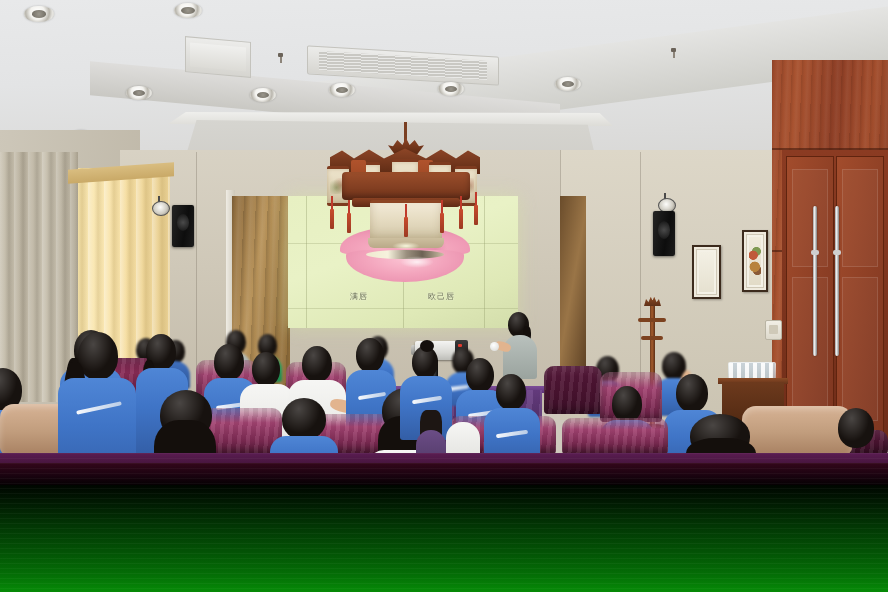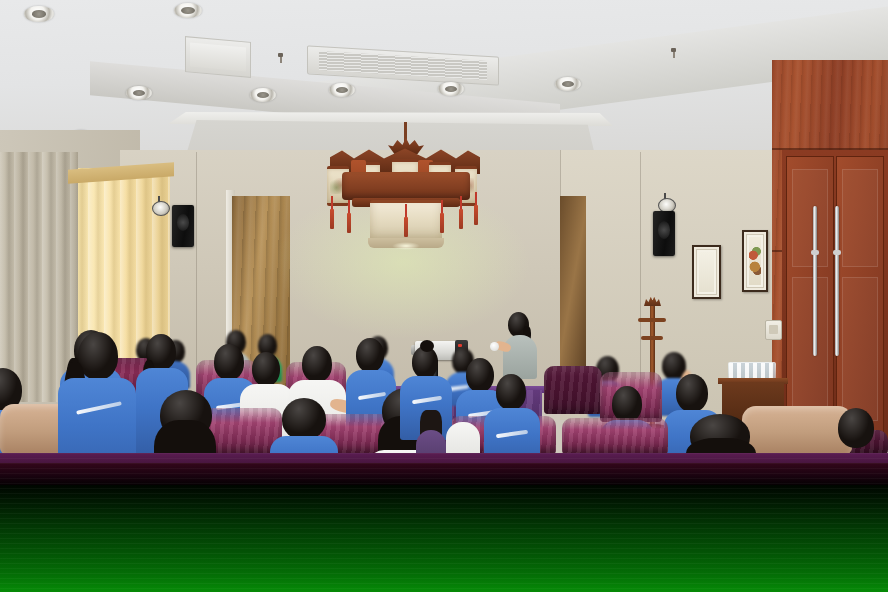--- a/index.html
+++ b/index.html
@@ -377,20 +377,37 @@
       </div>
     <div class="curtain-top"></div>
 
     <div class="alcove-jamb"></div>
     <div class="alcove blur-soft">
         <span class="grain"></span>
       </div>
     <div class="alcove2 blur-soft"></div>
 
     <div class="screen-glow"></div>
+    <div class="screen">
+      <span class="screen-grid-v" style="left:18px;"></span>
+      <span class="screen-grid-v" style="left:115px;"></span>
+      <span class="screen-grid-v" style="left:196px;"></span>
+      <span class="screen-grid-h" style="top:47px;"></span>
+      <span class="screen-grid-h" style="top:112px;"></span>
+
+      <div class="lips blur-soft">
+        <span class="lip-upper"></span>
+        <span class="lip-lower"></span>
+        <span class="lip-gap"></span>
+        <span class="lip-shine"></span>
+      </div>
+
+      <span class="screen-label blur-soft" style="left:62px;top:95px;">满唇</span>
+      <span class="screen-label blur-soft" style="left:140px;top:95px;">欧己唇</span>
+    </div>
 
     <div class="chand-rod"></div>
     <div class="chand-crown"></div>
     <div class="chand-arms"></div>
 
     <div class="lantern" style="left:327px;top:166px;">
         <span class="motif"></span>
       </div>
     <div class="lantern" style="left:358px;top:162px;">
         <span class="motif"></span>

